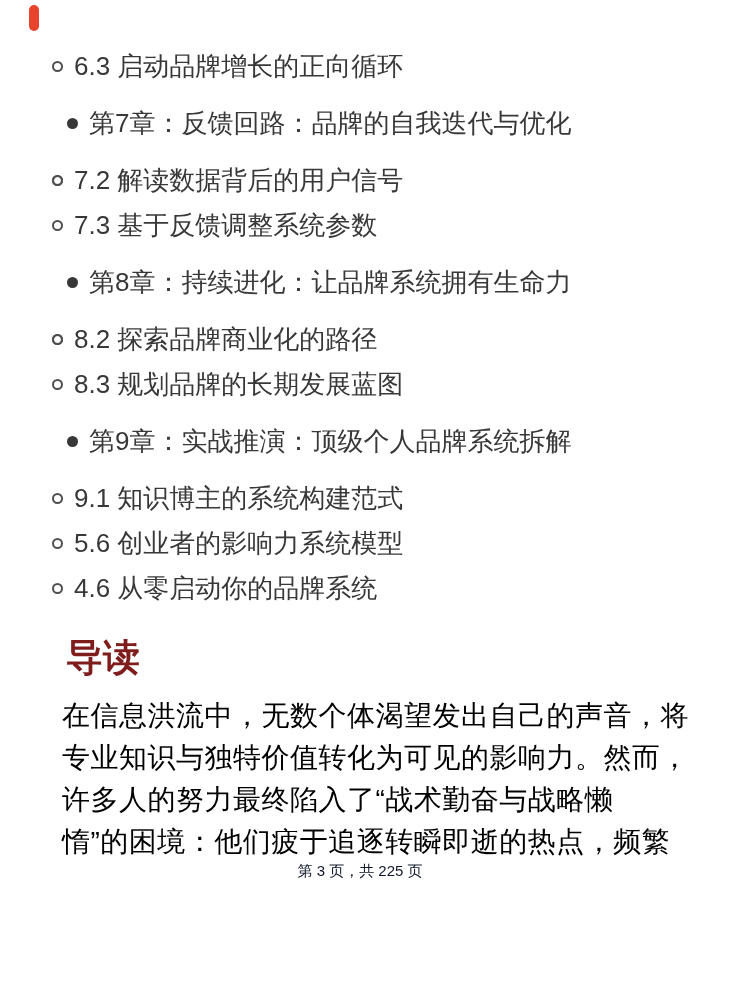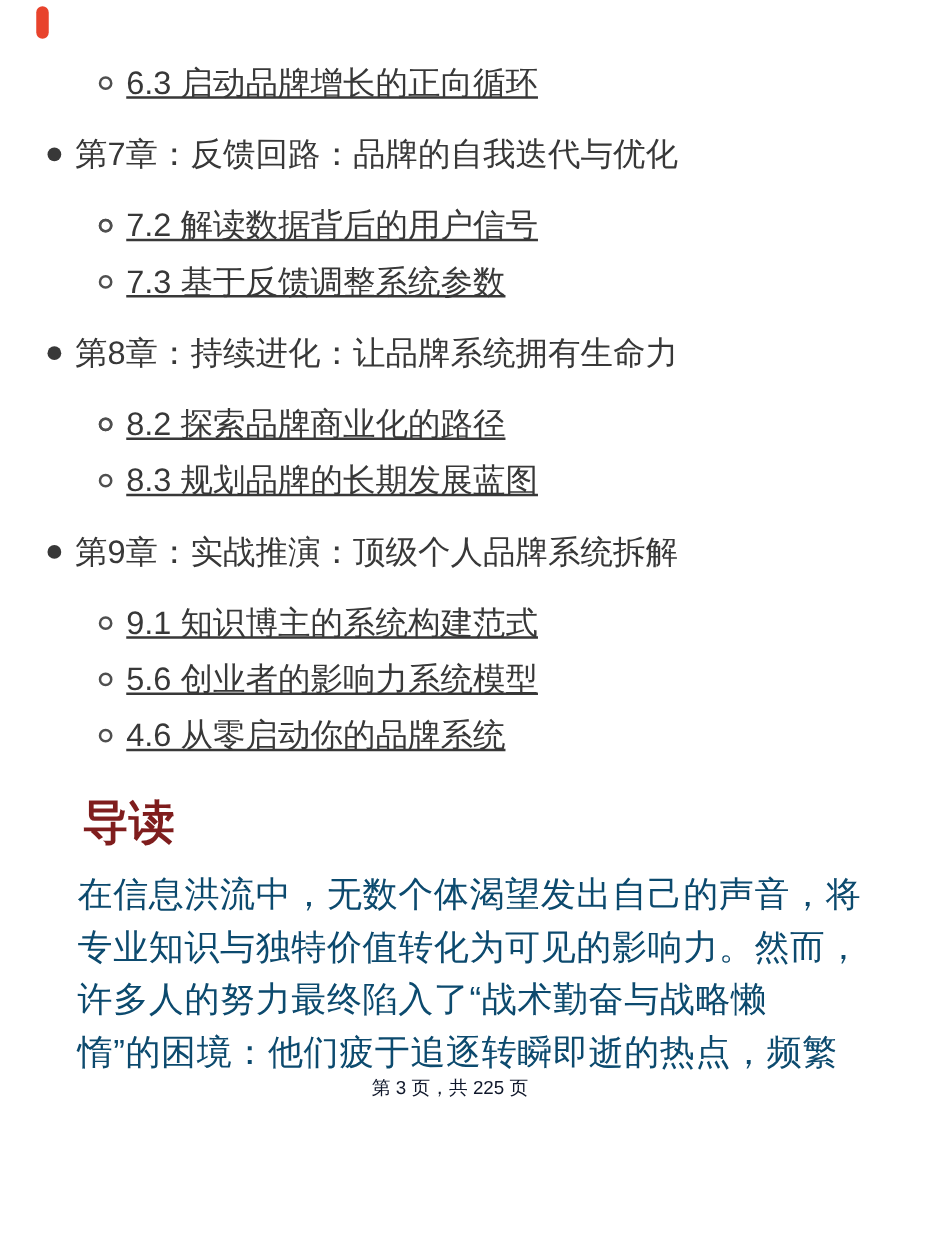--- a/index.html
+++ b/index.html
@@ -28,22 +28,22 @@
   
   .toc { padding-top: 53px; }
 
   .toc-item {
     position: relative;
     font-size: 26px;
     line-height: 26px;
     color: #383838;
     white-space: nowrap;
   }
-  .toc-item.lv1 { margin-left: 60px; margin-top: 31px; }
-  .toc-item.lv2 { margin-left: 101px; margin-top: 19px; text-decoration: underline; }
+  .toc-item.lv1 { margin-left: 89px; margin-top: 31px; }
+  .toc-item.lv2 { margin-left: 74px; margin-top: 19px; }
   .toc-item.lv1 + .toc-item.lv2 { margin-top: 31px; }
   .toc .toc-item:first-child { margin-top: 0; }
 
   .bullet {
     position: absolute;
     left: -22px;
     top: 8px;
     border-radius: 50%;
   }
   .lv1 .bullet {
@@ -65,21 +65,21 @@
     line-height: 40px;
     font-weight: bold;
     color: #7f1d1d;
   }
 
   
   .paragraph { margin: 17px 0 0 62px; }
   .para-line {
     font-size: 28px;
     line-height: 42px;
-    color: #0c4a6e;
+    color: #000000;
     white-space: nowrap;
     letter-spacing: 0.5px;
   }
 
   
   .page-footer {
     width: 100%;
     box-sizing: border-box;
     padding-right: 30px;
     text-align: center;

